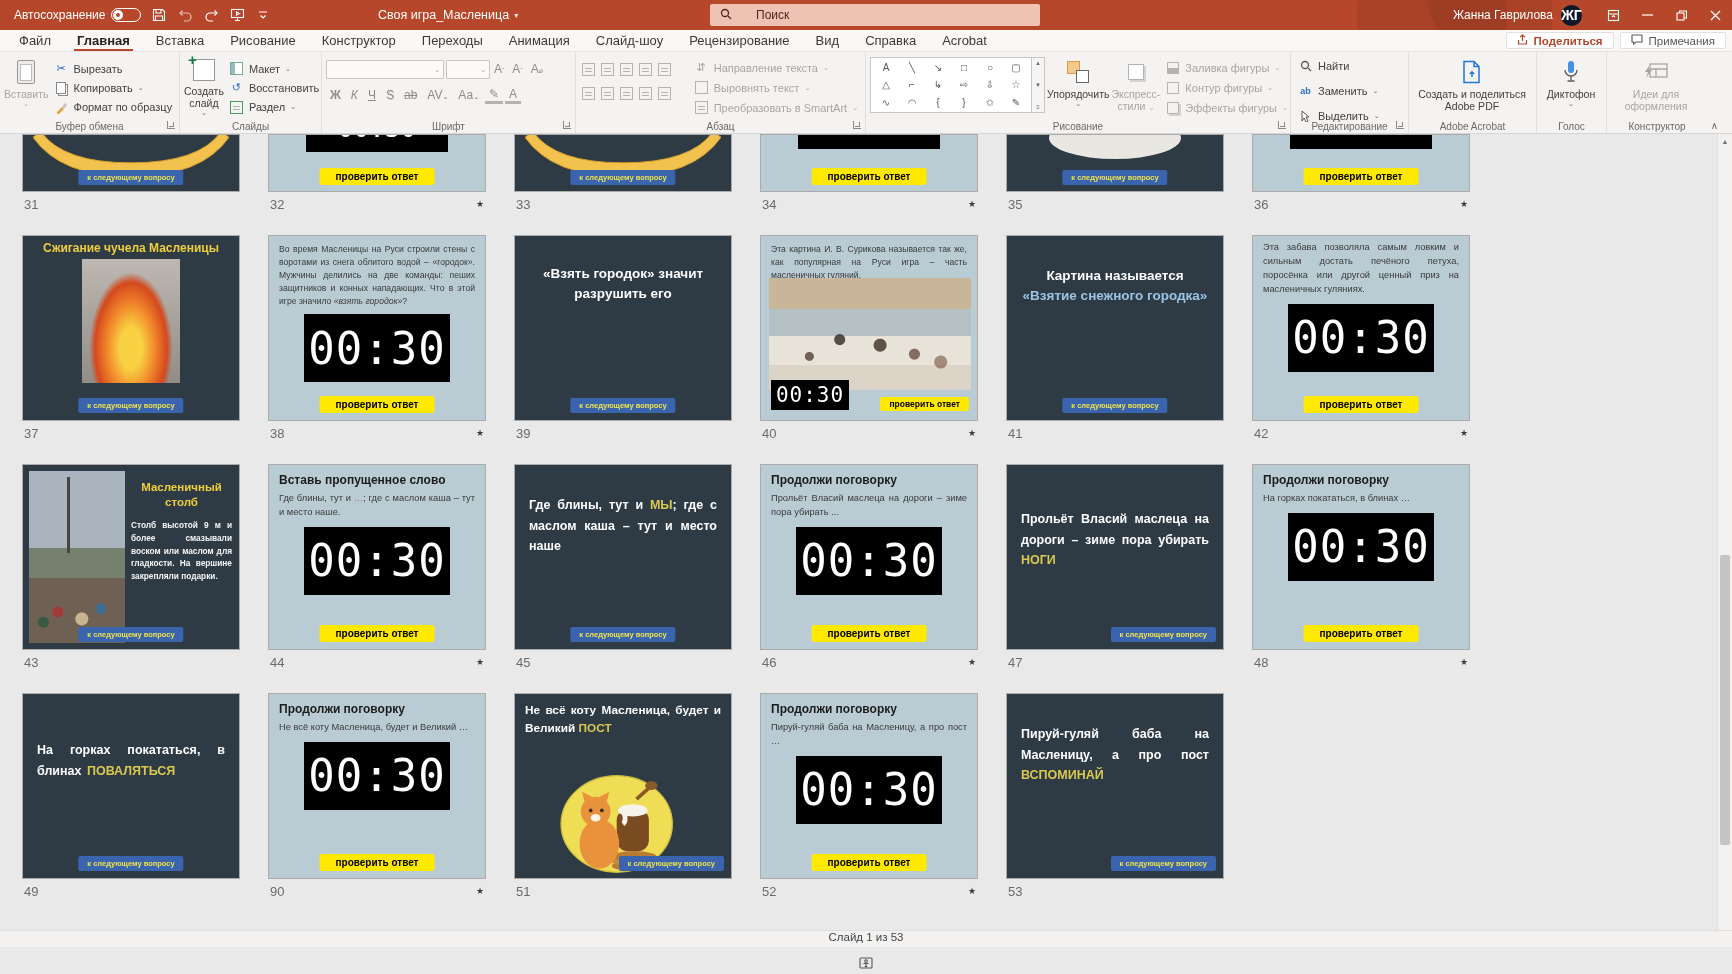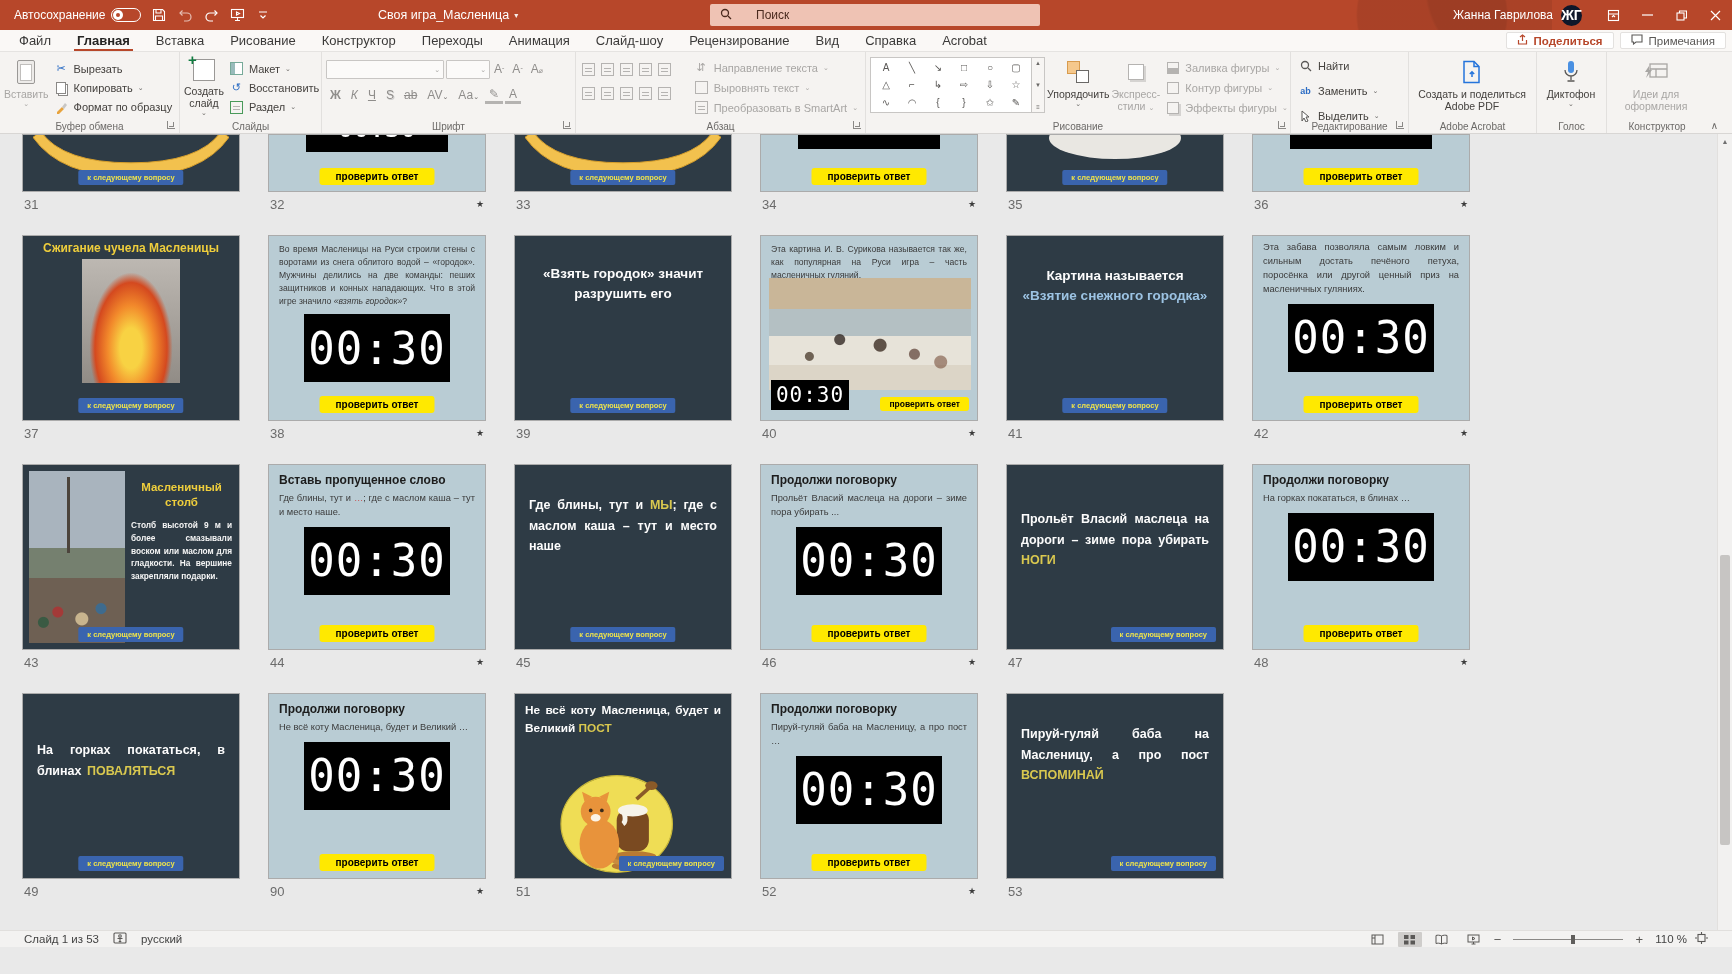--- a/index.html
+++ b/index.html
@@ -142,21 +142,21 @@
   .sliver-bar.withdigits{height:17px;}
   .sliver-bar span{position:relative;top:-7px;}
 
   
   .vscroll{position:absolute;right:0;top:0;bottom:0;width:15px;background:#F2F1F0;border-left:1px solid #E2E0DE;}
   .vscroll .up{height:15px;display:flex;align-items:center;justify-content:center;font-size:7px;color:#707070;}
   .vscroll .thumbbar{position:absolute;left:2px;right:2px;top:421px;height:290px;background:#C7C5C3;border-radius:2px;}
 
   
   .statusbar{height:17px;background:#F3F2F1;border-top:1px solid #E1DFDD;display:flex;align-items:center;
-    font-size:11.5px;color:#444;padding:0 24px;gap:14px;}
+    font-size:11.5px;color:#444;padding:0 12px;gap:14px;flex-direction:column;}
   .sb-right{margin-left:auto;display:flex;align-items:center;gap:8px;}
   .viewbtn{width:24px;height:15px;display:flex;align-items:center;justify-content:center;border-radius:1px;}
   .viewbtn.active{background:#CFCDCB;}
   .zoomline{width:110px;height:1px;background:#8A8886;position:relative;margin:0 4px;}
   .zoomline .zthumb{position:absolute;left:58px;top:-4px;width:4px;height:9px;background:#605E5C;}
   .zoompct{min-width:36px;text-align:right;}
 
   
   .taskbar{height:27px;background:#CFE0F0;display:flex;align-items:stretch;position:relative;margin-top:40px;}
   .startbtn{width:44px;display:flex;align-items:center;justify-content:center;}

